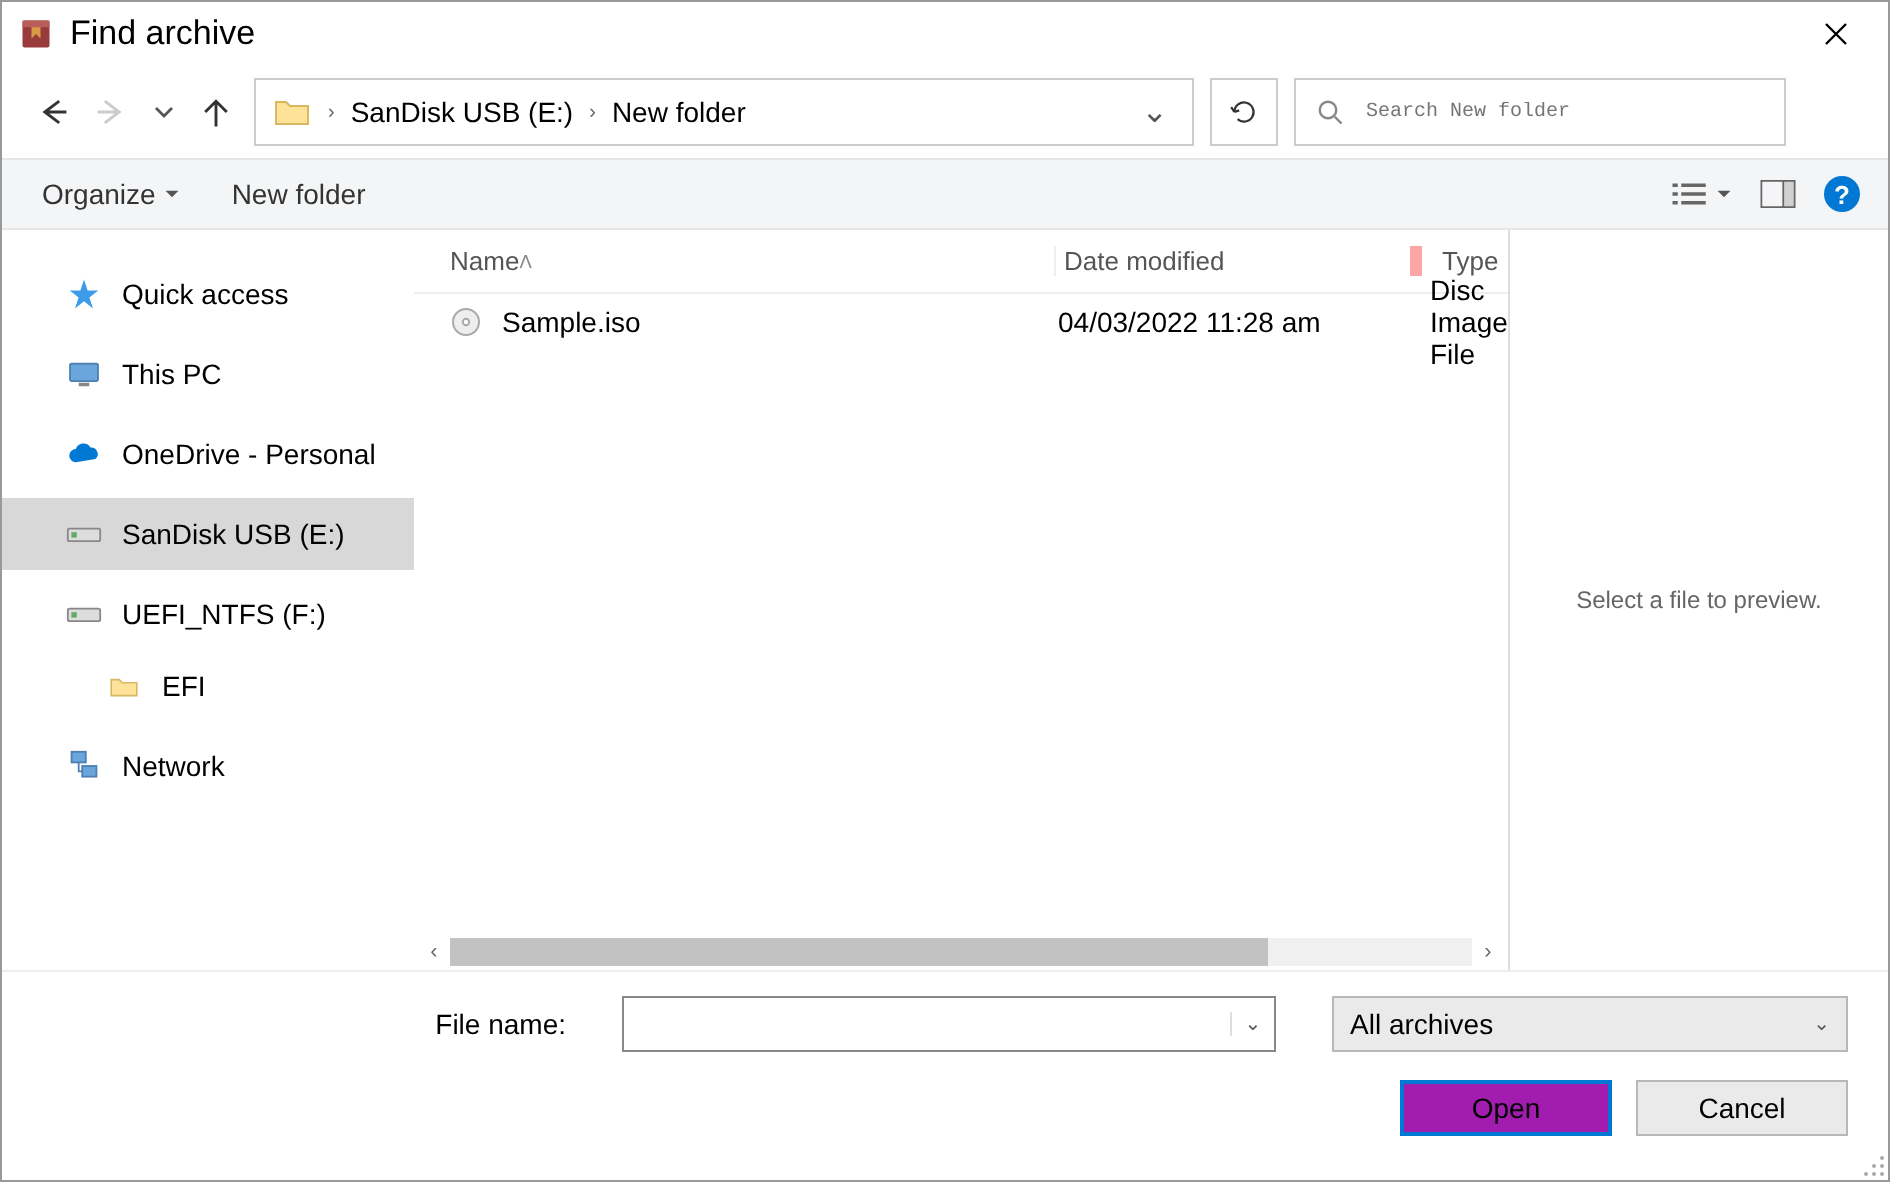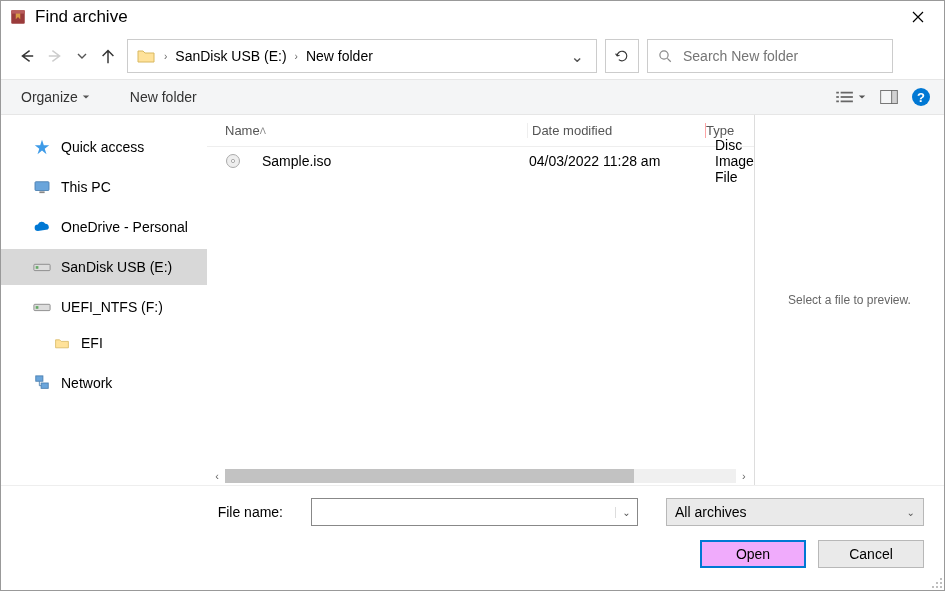--- a/index.html
+++ b/index.html
@@ -13,65 +13,65 @@
     .navrow { height: 46px; display: flex; align-items: center; padding: 0 14px; gap: 8px; }
     .navrow .navicon { width: 22px; height: 22px; display: flex; align-items: center; justify-content: center; color: #444; cursor: pointer; }
     .navrow .disabled { color: #bbb; cursor: default; }
     .address { flex: 1; max-width: 470px; display: flex; align-items: center; border: 1px solid #ccc; height: 34px; padding: 0 4px; }
     .address .crumb-icon { width: 20px; height: 20px; margin: 0 4px; }
     .address .crumb { display: flex; align-items: center; font-size: 14px; padding: 0 4px; cursor: pointer; }
     .address .crumb-sep { color: #666; padding: 0 4px; font-size: 10px; }
     .address .addr-dd { margin-left: auto; padding: 0 8px; color: #555; cursor: pointer; }
     .refresh-btn { width: 34px; height: 34px; border: 1px solid #ccc; display: flex; align-items: center; justify-content: center; cursor: pointer; }
     .searchbox { width: 246px; height: 34px; border: 1px solid #ccc; display: flex; align-items: center; padding: 0 10px; color: #888; gap: 10px; }
-    .searchbox input { border: none; outline: none; font-size: 14px; flex: 1; color: #7f1d1d; }
-
-    .toolbar { height: 36px; background: #f4f5f6; border-top: 1px solid #e6e6e6; border-bottom: 1px solid #e6e6e6; display: flex; align-items: center; padding: 0 20px; gap: 40px; font-size: 14px; position: relative; }
+    .searchbox input { border: none; outline: none; font-size: 10px; flex: 1; color: #7f1d1d; font-family: Liberation Mono, monospace; }
+
+    .toolbar { height: 36px; background: #f4f5f6; border-top: 1px solid #e6e6e6; border-bottom: 1px solid #e6e6e6; display: flex; align-items: center; padding: 0 20px; gap: 26px; font-size: 14px; position: relative; }
     .toolbar .menu { display: flex; align-items: center; gap: 4px; cursor: pointer; color: #333; }
     .toolbar .right-tools { position: absolute; right: 14px; display: flex; align-items: center; gap: 14px; }
     .toolbar .help { width: 18px; height: 18px; border-radius: 50%; background: #0078d4; color: #fff; display: flex; align-items: center; justify-content: center; font-size: 13px; font-weight: bold; cursor: pointer; }
     .tool-btn { color: #666; cursor: pointer; display: flex; align-items: center; gap: 4px; }
 
     .body { display: flex; height: 370px; }
     .sidebar { width: 206px; padding: 14px 0; }
     .side-item { display: flex; align-items: center; height: 36px; padding: 0 0 0 32px; gap: 10px; font-size: 14px; cursor: pointer; }
     .side-item.selected { background: #d8d8d8; }
     .side-item.sub { padding-left: 52px; }
     .side-icon { width: 18px; height: 18px; display: flex; align-items: center; justify-content: center; }
 
     .filelist { flex: 1; max-width: 648px; display: flex; flex-direction: column; border-right: 1px solid #ddd; }
     .col-headers { display: flex; height: 32px; align-items: center; font-size: 13px; color: #555; border-bottom: 1px solid #eee; }
     .ch-name { width: 320px; padding-left: 18px; display: flex; align-items: center; justify-content: flex-start; padding-right: 40px; }
     .ch-mod { width: 178px; border-left: 1px solid #eee; padding-left: 4px; }
-    .ch-type { flex: 1; border-left: 1px solid #fca5a5; }
+    .ch-type { flex: 1; border-left: 6px solid #fca5a5; padding-left: 10px; }
     .sort-ind { font-size: 9px; color: #888; }
     .file-rows { flex: 1; }
     .file-row { display: flex; height: 28px; align-items: center; font-size: 14px; cursor: pointer; }
-    .file-row .fr-name { width: 320px; padding-left: 18px; display: flex; align-items: center; gap: 21px; }
+    .file-row .fr-name { width: 320px; padding-left: 18px; display: flex; align-items: center; gap: 10px; }
     .file-row .fr-mod { width: 178px; padding-left: 2px; }
     .file-row .fr-type { flex: 1; padding-left: 10px; }
     .disc-icon { width: 16px; height: 16px; }
     .hscroll { height: 18px; display: flex; align-items: center; padding: 0 2px; }
     .hscroll .arrow { width: 16px; text-align: center; font-size: 11px; color: #666; cursor: pointer; }
     .hscroll .track { flex: 1; height: 14px; background: #f0f0f0; position: relative; }
     .hscroll .thumb { position: absolute; left: 0; width: 80%; height: 100%; background: #c2c2c2; }
 
     .preview { flex: 1; display: flex; align-items: center; justify-content: center; font-size: 12px; color: #666; text-align: center; padding: 0 10px; }
 
     .footer { padding: 12px 20px 10px 0; border-top: 1px solid #eee; }
     .fn-row { display: flex; align-items: center; gap: 28px; margin-bottom: 14px; padding-left: 46px; }
     .fn-label { width: 236px; text-align: right; font-size: 14px; }
     .fn-input { flex: 1; max-width: 422px; height: 28px; border: 1px solid #888; display: flex; align-items: center; position: relative; }
     .fn-input input { border: none; outline: none; flex: 1; padding: 0 6px; font-size: 13px; }
     .fn-input .dd { width: 22px; text-align: center; color: #555; cursor: pointer; border-left: 1px solid #ddd; font-size: 10px; }
     .ft-select { width: 258px; height: 28px; background: #eaeaea; border: 1px solid #b8b8b8; display: flex; align-items: center; padding: 0 8px; font-size: 14px; cursor: pointer; }
     .ft-select .dd { margin-left: auto; font-size: 10px; color: #555; }
     .btn-row { display: flex; justify-content: flex-end; gap: 12px; }
     .btn { width: 106px; height: 28px; background: #eaeaea; border: 1px solid #b8b8b8; font-size: 14px; cursor: pointer; }
-    .btn.primary { border: 2px solid #0078d4; background: #f0abfc; }
+    .btn.primary { border: 2px solid #0078d4; background: #a21caf; }
     .resize-grip { position: absolute; bottom: 1px; right: 1px; width: 14px; height: 14px; }
   </style>
 </head>
 <body>
 
 <div class="titlebar">
   <svg class="app-icon" viewBox="0 0 16 16">
     <rect x="2" y="2" width="12" height="12" fill="#9a3b3b" rx="1"></rect>
     <path d="M6 2 L10 2 L10 10 L8 8 L6 10 Z" fill="#d89a44"></path>
     <rect x="2" y="2" width="12" height="3" fill="#b85c5c"></rect>

